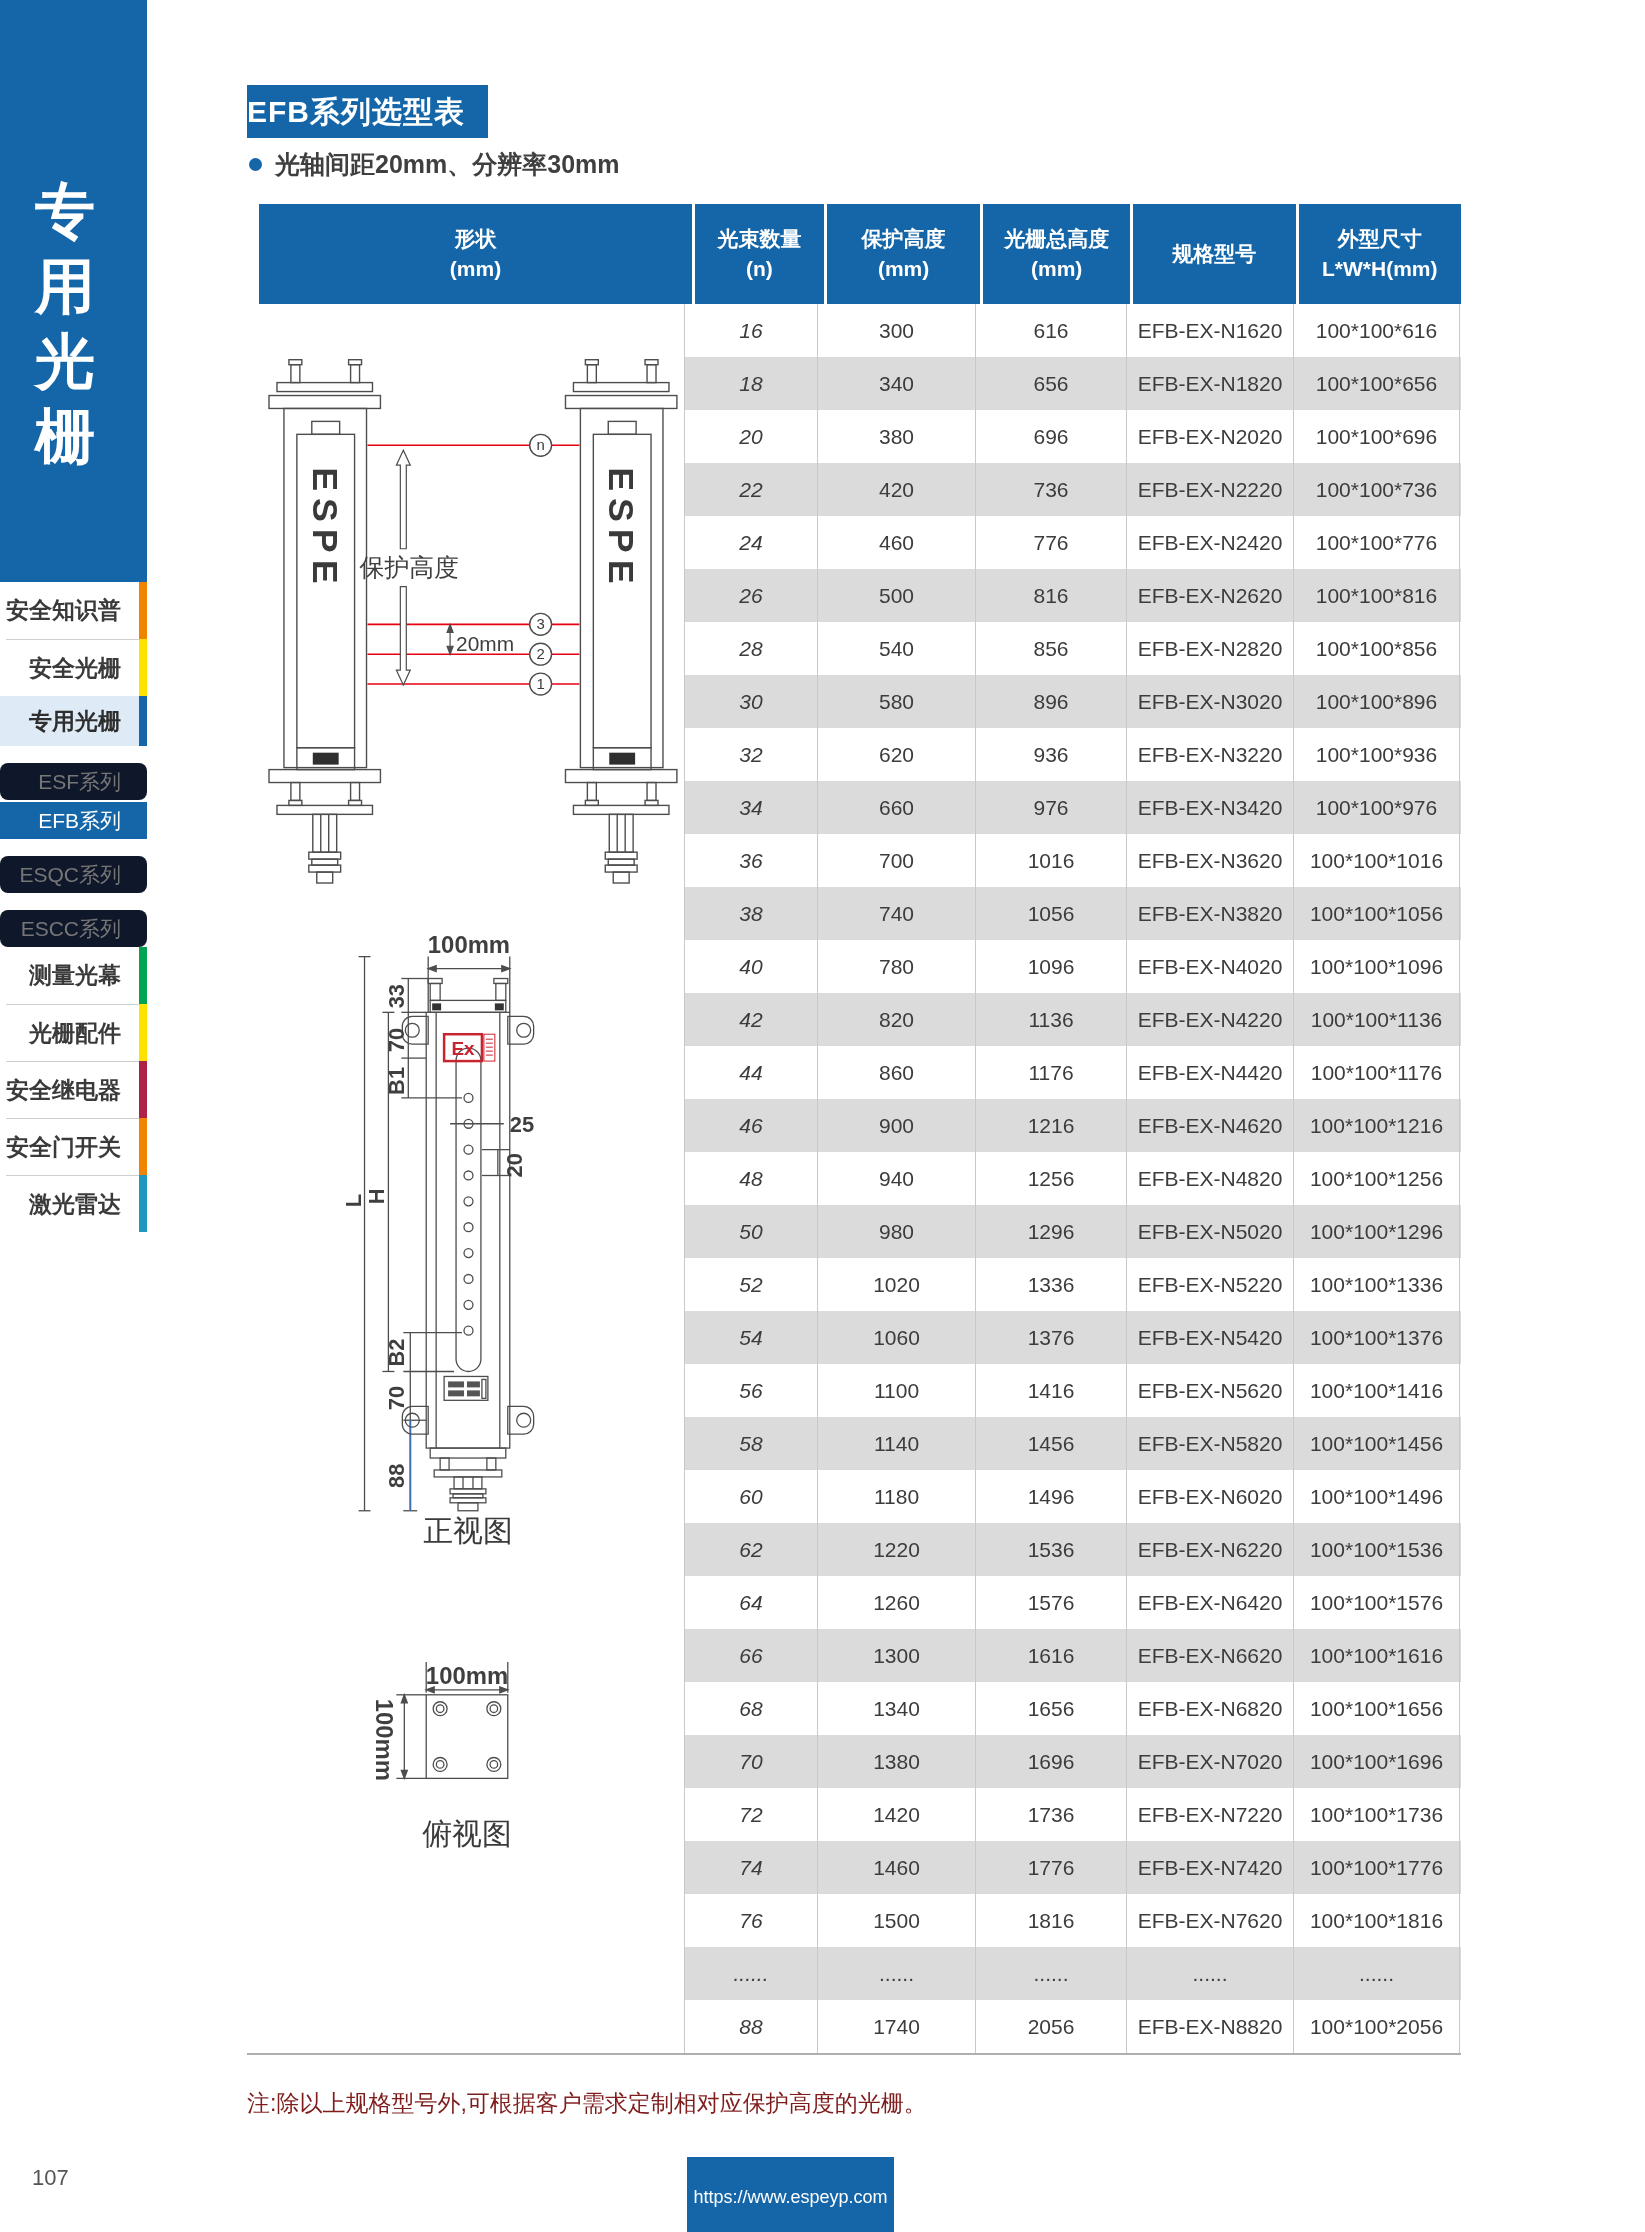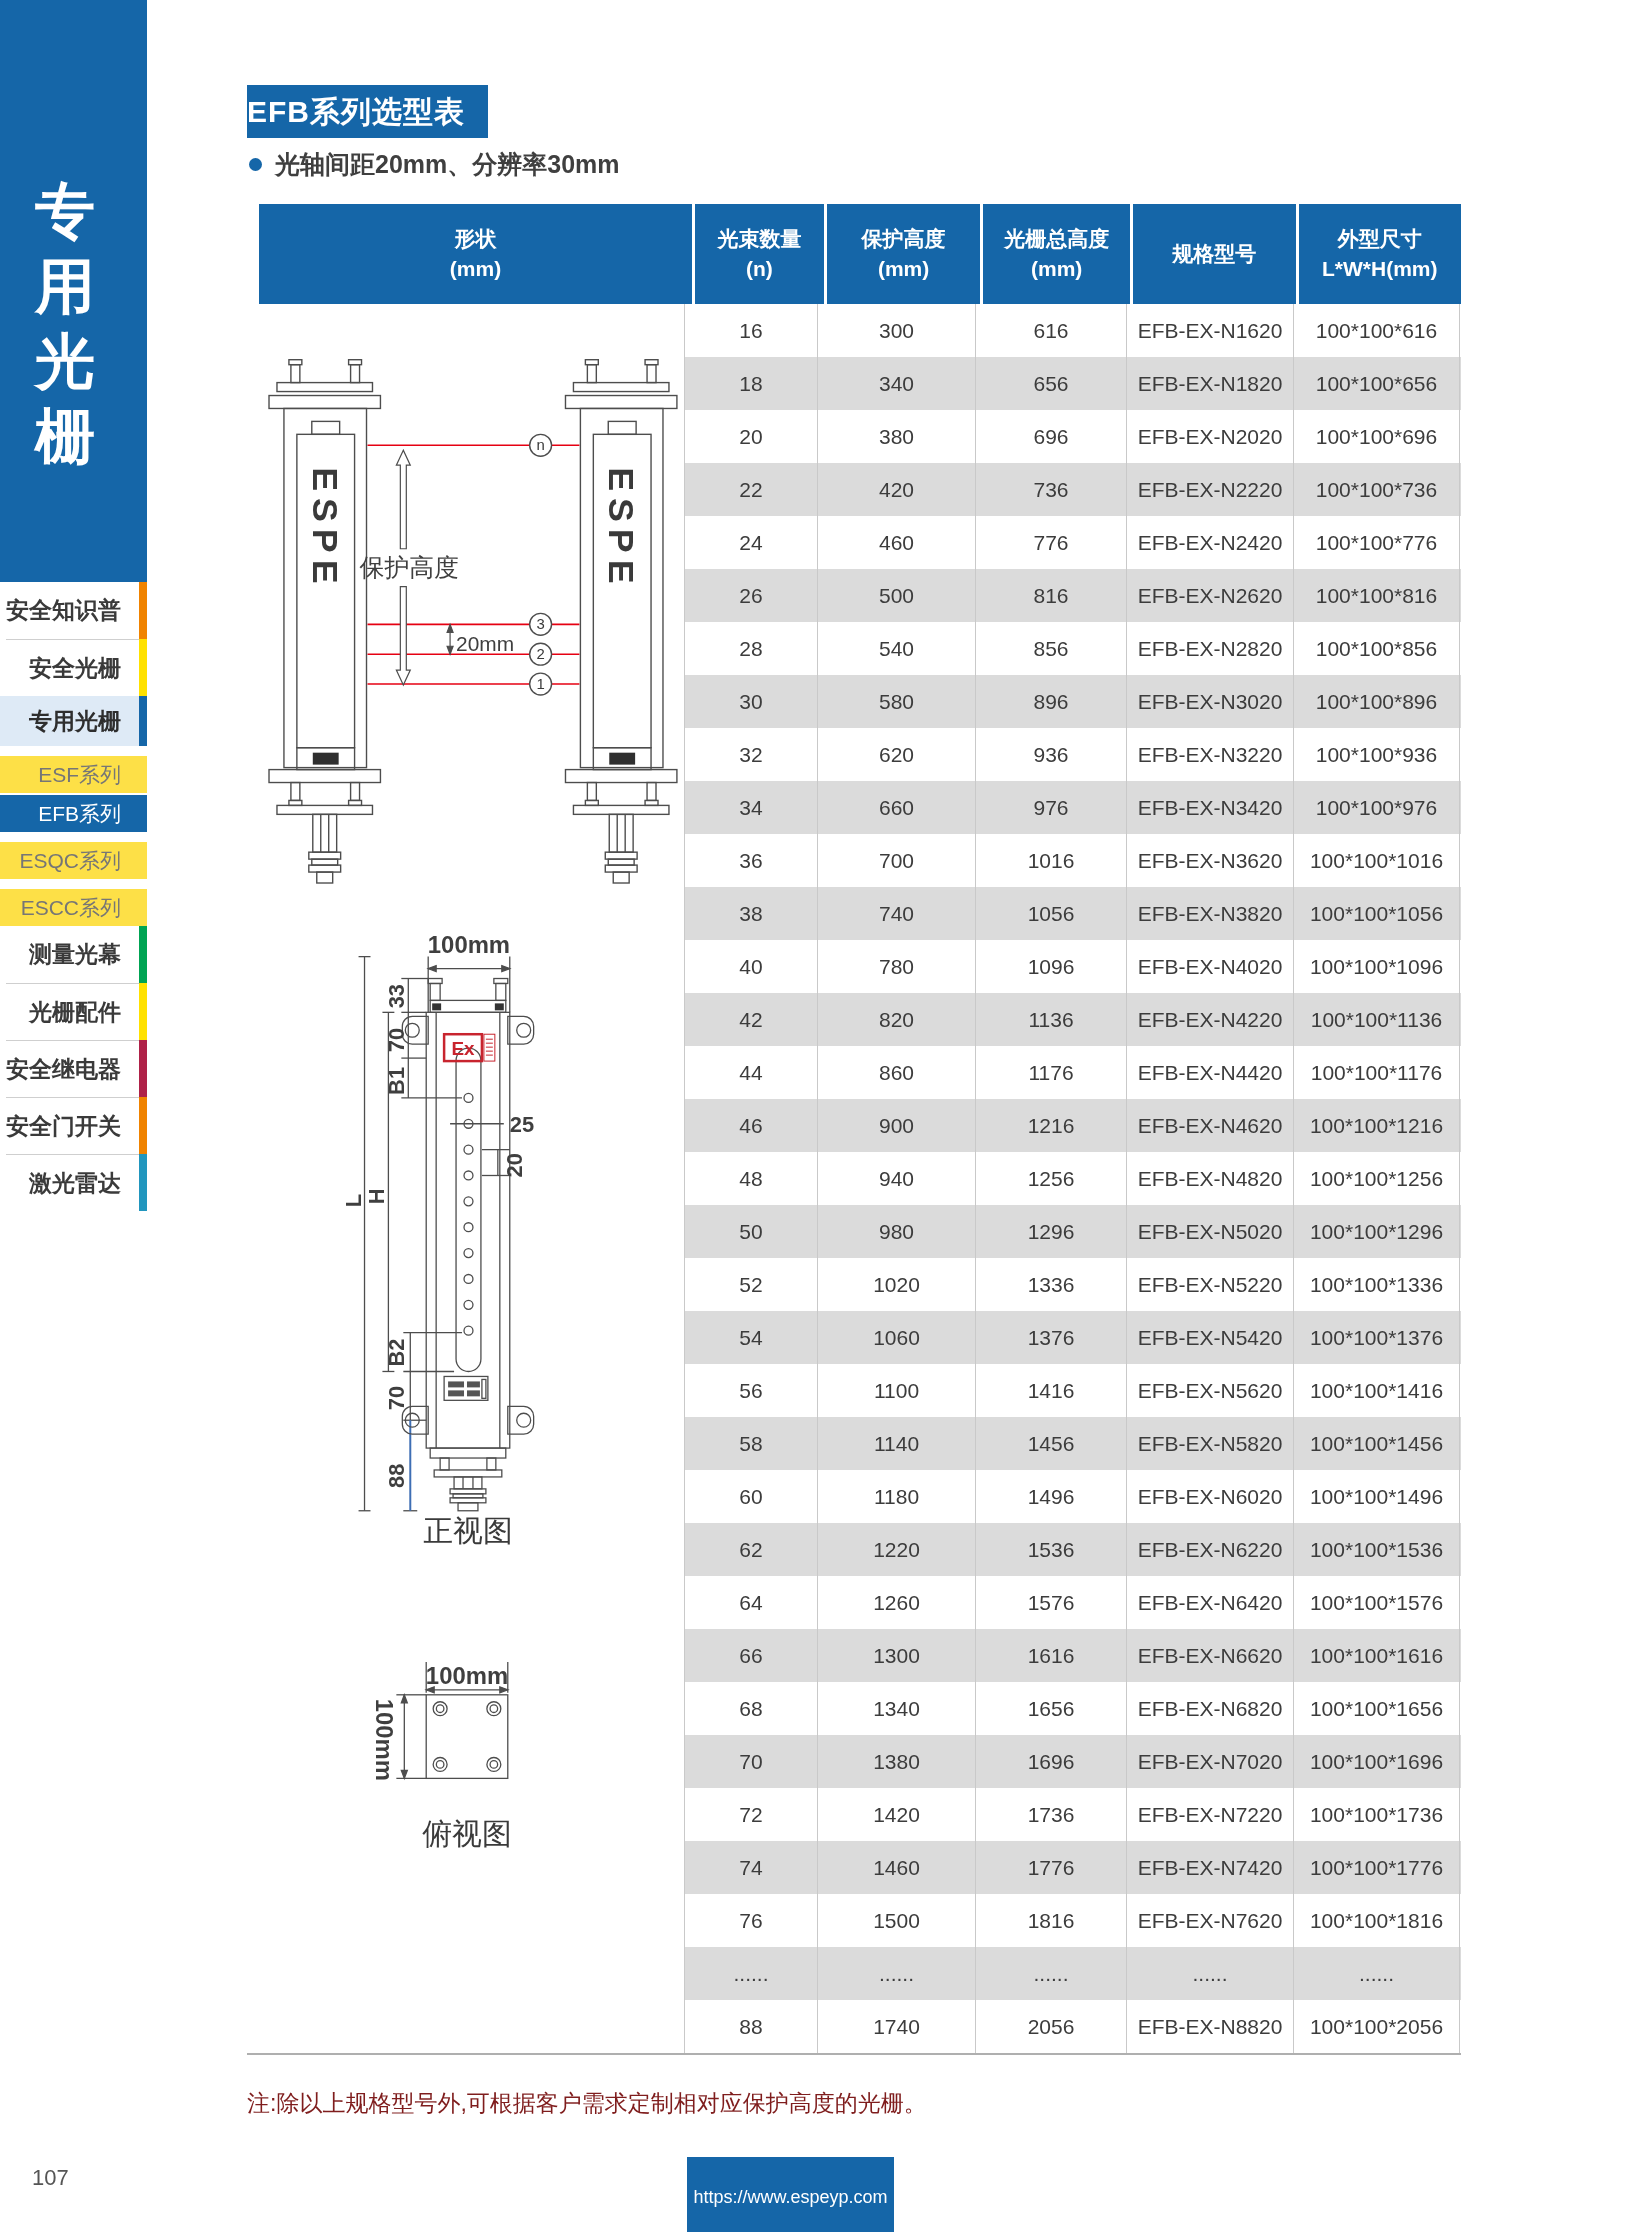--- a/index.html
+++ b/index.html
@@ -16,21 +16,21 @@
           font-weight:bold;color:#fff;text-align:center;word-break:break-all;}
   .menu{position:absolute;left:0;top:582px;width:147px;}
   .menu-item{position:relative;width:147px;}
   .menu-item .label{display:block;text-align:right;padding-right:26px;}
   .menu-item .bar{position:absolute;right:0;top:0;width:8px;height:100%;}
   .menu-item.item{height:57px;background:#fff;}
   .menu-item.item .label{line-height:57px;font-size:23px;font-weight:bold;color:#3A3A3A;}
   .menu-item.item + .menu-item.item .label{border-top:1px solid #CFCFCF;margin-left:6px;}
   .menu-item.parent{height:50px;background:#DEEAF6;}
   .menu-item.parent .label{line-height:50px;font-size:23px;font-weight:bold;color:#2E2E2E;}
-  .menu-item.sub{height:37px;background:#fde047;margin-top:10px;}
+  .menu-item.sub{height:37px;background:#0f172a;margin-top:17px;border-radius:8px;}
   .menu-item.sub .label{line-height:37px;font-size:21px;color:#767676;}
   .menu-item.sub-active{height:37px;background:var(--blue);margin-top:2px;}
   .menu-item.sub-active .label{line-height:37px;font-size:21px;color:#fff;}
 
   
   .page-title{position:absolute;left:247px;top:85px;width:241px;height:53px;background:var(--blue);
               color:#fff;font-size:30px;font-weight:bold;line-height:53px;letter-spacing:1px;}
   .subtitle{position:absolute;left:249px;top:148px;height:32px;display:flex;align-items:center;
             font-size:25px;font-weight:bold;color:#3F3F3F;}
   .subtitle .dot{width:13px;height:13px;border-radius:50%;background:var(--blue);margin-right:13px;}
@@ -42,21 +42,21 @@
          font-weight:bold;font-size:21px;line-height:30px;}
   .hcell + .hcell{border-left:3px solid #fff;}
   .c0{width:437px;} .c1{width:133px;} .c2{width:158px;} .c3{width:151px;} .c4{width:167px;} .c5{width:167px;}
   .tbody{display:flex;border-bottom:2px solid #AFAFAF;}
   .shape-cell{width:437px;height:1740px;position:relative;background:#fff;}
   .rows{width:777px;}
   .row{display:flex;height:53px;}
   .row:nth-child(even){background:var(--rowgray);}
   .row .cell{font-size:21px;line-height:53px;text-align:center;color:var(--ink);border-left:1px solid var(--line);}
   .row .cell:last-child{border-right:1px solid var(--line);}
-  .r1{width:133px;} .r2{width:158px;} .r3{width:151px;} .r4{width:167px;} .r5{width:167px;}
+  .r1{width:133px;font-style:italic;} .r2{width:158px;} .r3{width:151px;} .r4{width:167px;} .r5{width:167px;}
 
   
   .note{position:absolute;left:247px;top:2088px;font-size:23px;color:#7f1d1d;}
   .pagenum{position:absolute;left:32px;top:2165px;font-size:22px;color:#555;}
   .footer-box{position:absolute;left:687px;top:2157px;width:207px;height:80px;background:var(--blue);
               display:flex;align-items:center;justify-content:center;}
   .footer-box span{color:#fff;font-size:18px;}
 
   svg text{font-family:"Liberation Sans","DejaVu Sans",sans-serif;}
 </style>

